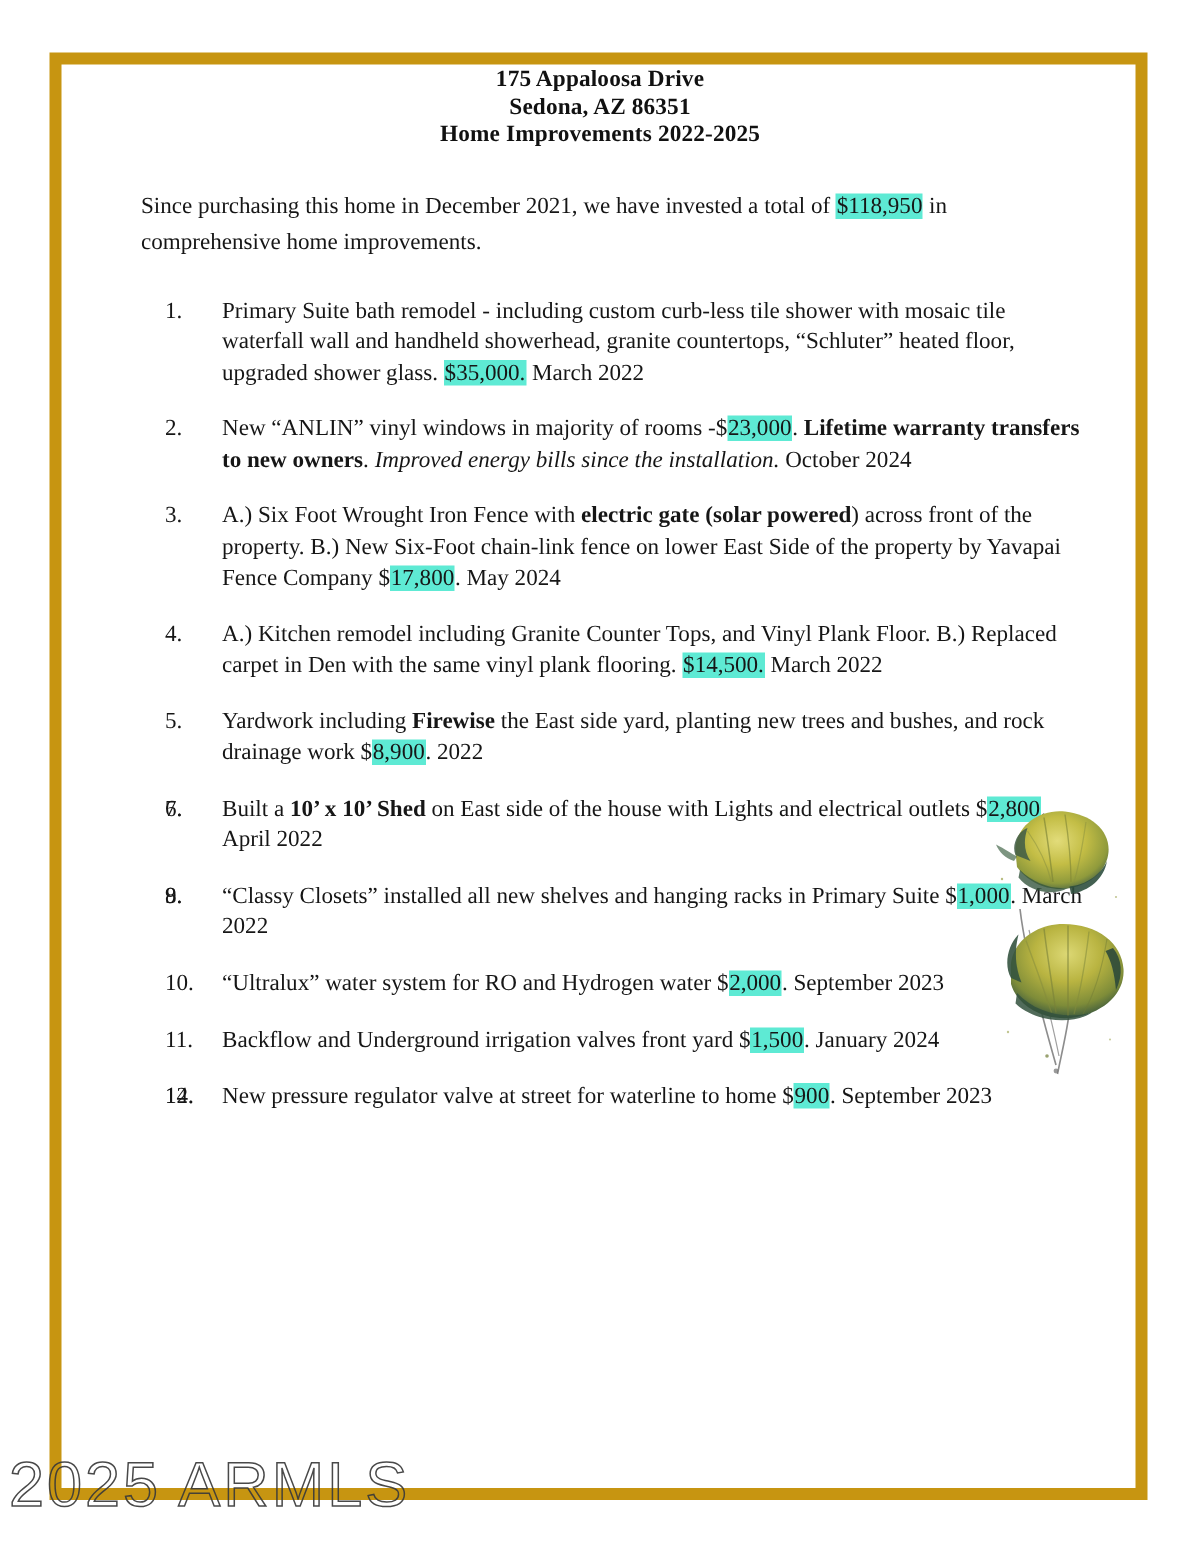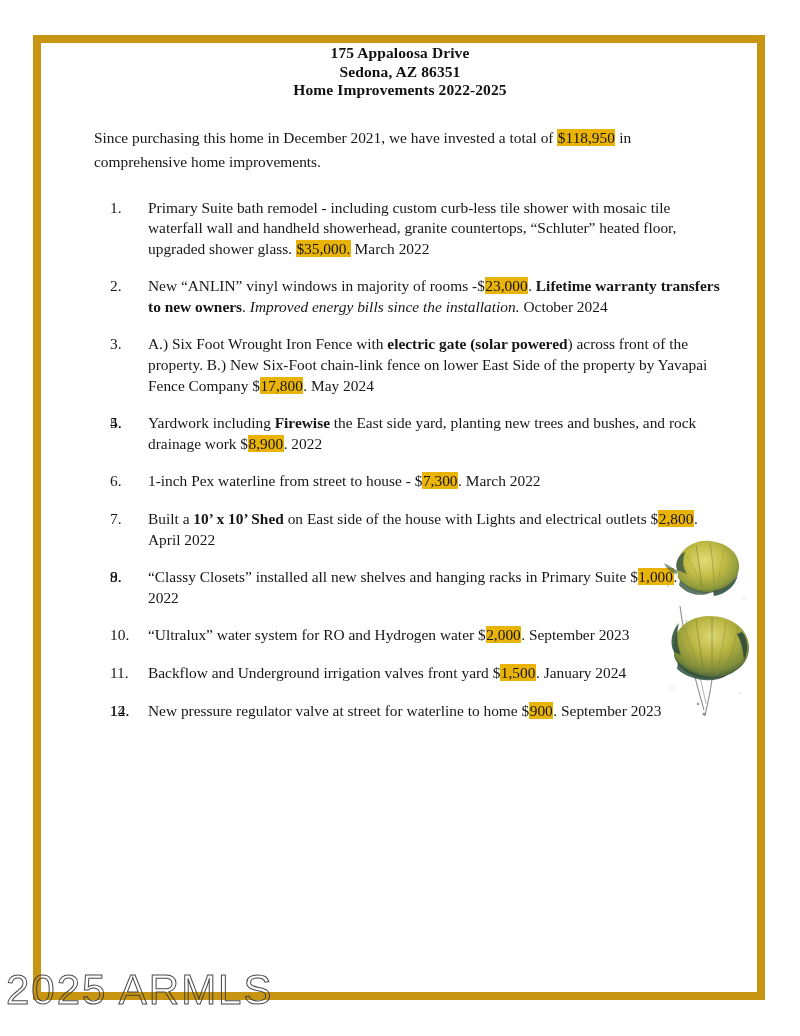--- a/index.html
+++ b/index.html
@@ -84,21 +84,21 @@
     left: 0;
     top: 0;
     width: 34px;
     text-align: left;
     white-space: pre;
   }
   
   #improvements-list li.two-digit .num { letter-spacing: 0; }
 
   .hl {
-    background: #eab308;
+    background: #5eead4;
     padding: 0 0.5px;
     text-align: center;
   }
   .b { font-weight: bold; }
   .i { font-style: italic; }
 
   
   #flower-art {
     position: absolute;
     left: 652px;
@@ -137,23 +137,23 @@
       <span class="tline">Sedona, AZ 86351</span>
       <span class="tline">Home Improvements 2022-2025</span>
     </div>
 
     <p id="intro-paragraph"><span>Since purchasing this home in December 2021, we have invested a total of </span><span class="hl">$118,950</span><span> in comprehensive home improvements.</span></p>
 
     <ol id="improvements-list">
         <li><span class="num">1.</span><span><span>Primary Suite bath remodel - including custom curb-less tile shower with mosaic tile waterfall wall and handheld showerhead, granite countertops, “Schluter” heated floor, upgraded shower glass. </span><span class="hl">$35,000.</span><span> March 2022</span></span></li>
         <li><span class="num">2.</span><span><span>New “ANLIN” vinyl windows in majority of rooms -$</span><span class="hl">23,000</span><span>. </span><span class="b">Lifetime warranty transfers to new owners</span><span>. </span><span class="i">Improved energy bills since the installation.</span><span> October 2024</span></span></li>
         <li><span class="num">3.</span><span><span>A.) Six Foot Wrought Iron Fence with </span><span class="b">electric gate (solar powered</span><span>) across front of the property. B.) New Six-Foot chain-link fence on lower East Side of the property by Yavapai Fence Company $</span><span class="hl">17,800</span><span>. May 2024</span></span></li>
-        <li><span class="num">4.</span></li>
+        <li><span class="num">4.</span><span><span>A.) Kitchen remodel including Granite Counter Tops, and Vinyl Plank Floor. B.) Replaced carpet in Den with the same vinyl plank flooring. </span><span class="hl">$14,500.</span><span> March 2022</span></span></li>
         <li><span class="num">5.</span><span><span>Yardwork including </span><span class="b">Firewise</span><span> the East side yard, planting new trees and bushes, and rock drainage work $</span><span class="hl">8,900</span><span>. 2022</span></span></li>
-        <li><span class="num">6.</span><span><span>1-inch Pex waterline from street to house - $</span><span class="hl">7,300</span><span>. March 2022</span></span></li>
+        <li><span class="num">6.</span></li>
         <li><span class="num">7.</span><span><span>Built a </span><span class="b">10’ x 10’ Shed</span><span> on East side of the house with Lights and electrical outlets $</span><span class="hl">2,800</span><span>. April 2022</span></span></li>
         <li><span class="num">8.</span></li>
         <li><span class="num">9.</span><span><span>“Classy Closets” installed all new shelves and hanging racks in Primary Suite  $</span><span class="hl">1,000</span><span>. March 2022</span></span></li>
         <li class="two-digit"><span class="num">10.</span><span><span>“Ultralux” water system for RO and Hydrogen water $</span><span class="hl">2,000</span><span>. September 2023</span></span></li>
         <li class="two-digit"><span class="num">11.</span><span><span>Backflow and Underground irrigation valves front yard $</span><span class="hl">1,500</span><span>. January 2024</span></span></li>
         <li class="two-digit"><span class="num">12.</span></li>
         <li class="two-digit"><span class="num">14.</span><span><span>New pressure regulator valve at street for waterline to home $</span><span class="hl">900</span><span>. September 2023</span></span></li>
       </ol>
 
   </div>

